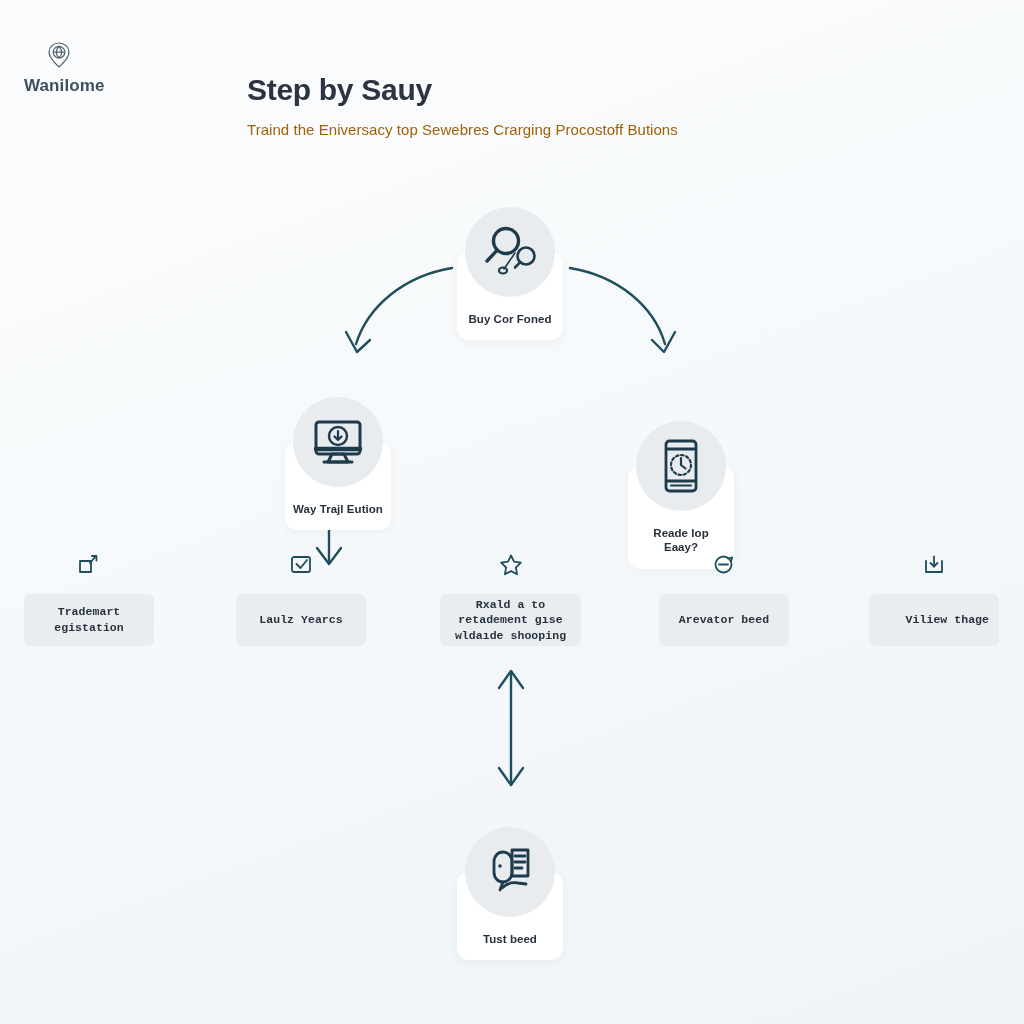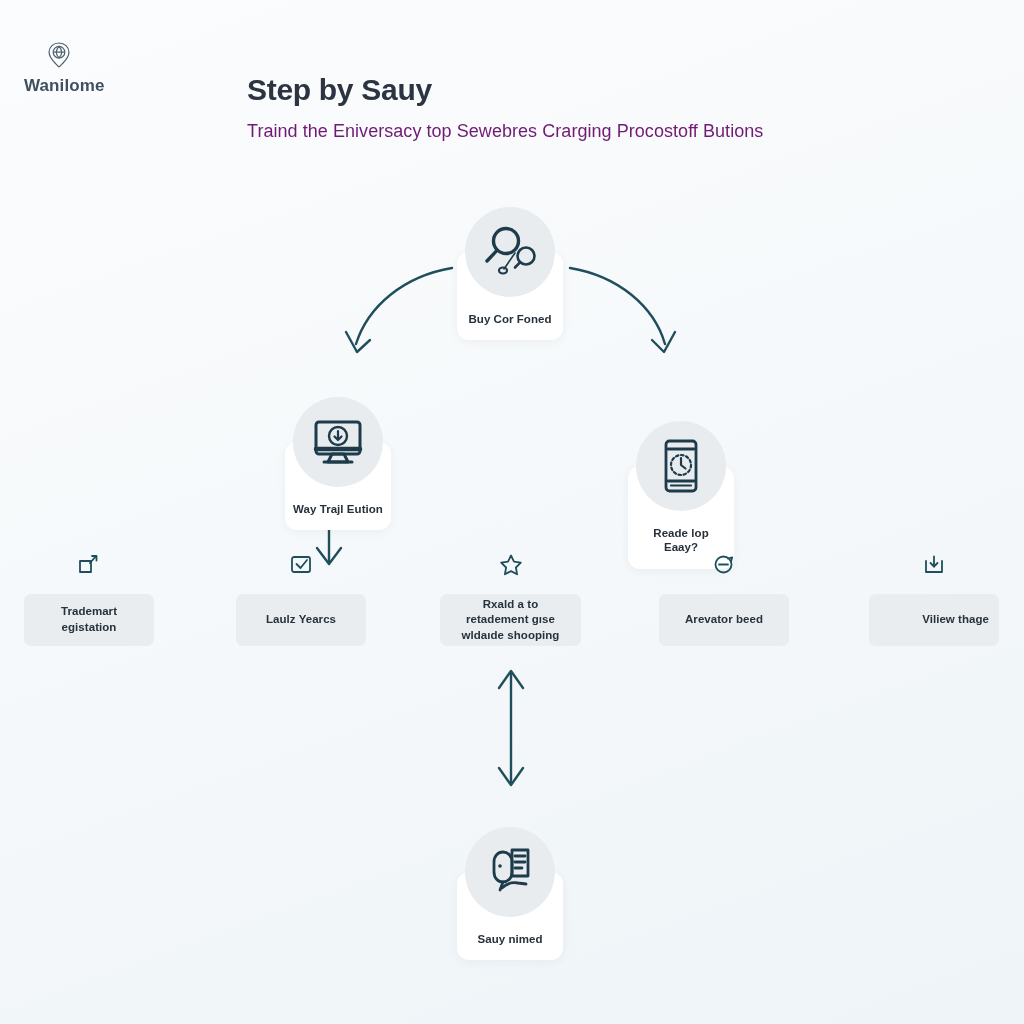--- a/index.html
+++ b/index.html
@@ -48,22 +48,22 @@
   }
   .header-title {
     font-size: 30px;
     font-weight: 700;
     letter-spacing: -0.3px;
     color: #2b3440;
     line-height: 1.2;
   }
   .header-subtitle {
     margin-top: 13px;
-    font-size: 18px;
-    color: #701a75;
+    font-size: 15px;
+    color: #a16207;
     letter-spacing: .05px;
     white-space: nowrap;
   }
 
   
   .connectors {
     position: absolute;
     left: 0; top: 0;
     width: 1024px;
     height: 1024px;
@@ -107,20 +107,21 @@
   #node-right  { left: 628px; top: 466px; }
   #node-bottom { left: 457px; top: 872px; }
 
   
   .bar-row {
     position: absolute;
     left: 0;
     top: 594px;
     width: 980px;
     height: 52px;
+    font-family: Liberation Mono, monospace;
   }
   .bar {
     position: absolute;
     top: 0;
     height: 52px;
     background: #e9edf0;
     border-radius: 7px;
     display: flex;
     align-items: center;
     justify-content: center;
@@ -238,21 +239,21 @@
   <div class="card-icon-wrap">
     <svg width="60" height="60" viewBox="0 0 60 60" fill="none" stroke="#1d3b4a" stroke-width="2.8" stroke-linecap="round" stroke-linejoin="round">
       <path d="M32 8 h16 v26 h-16 z"></path>
       <path d="M35 14 h10 M35 20 h10 M35 26 h7"></path>
       <path d="M14 20 c0-6 4-10 9-10 s9 4 9 10 v10 c0 6-4 10-9 10 s-9-4-9-10 z"></path>
       <circle cx="20" cy="24" r="1.8" fill="#1d3b4a" stroke="none"></circle>
       <path d="M22 46 c4-4 10-6 16-5 l8 1"></path>
       <path d="M23 40 l-3 8"></path>
     </svg>
   </div>
-  <div class="card-label">Sauy nimed</div>
+  <div class="card-label">Tust beed</div>
 </div>
 
 <div class="bar-row">
 
   <div class="bar" id="bar-0">
     <span class="bar-icon">
       <svg width="26" height="26" viewBox="0 0 26 26" fill="none" stroke="#1f4f5c" stroke-width="1.8" stroke-linecap="round" stroke-linejoin="round">
         <path d="M4 9 h11 v11 H4 z"></path>
         <path d="M14 11 l6-7 M16 4 h4.5 v4.5"></path>
       </svg>

